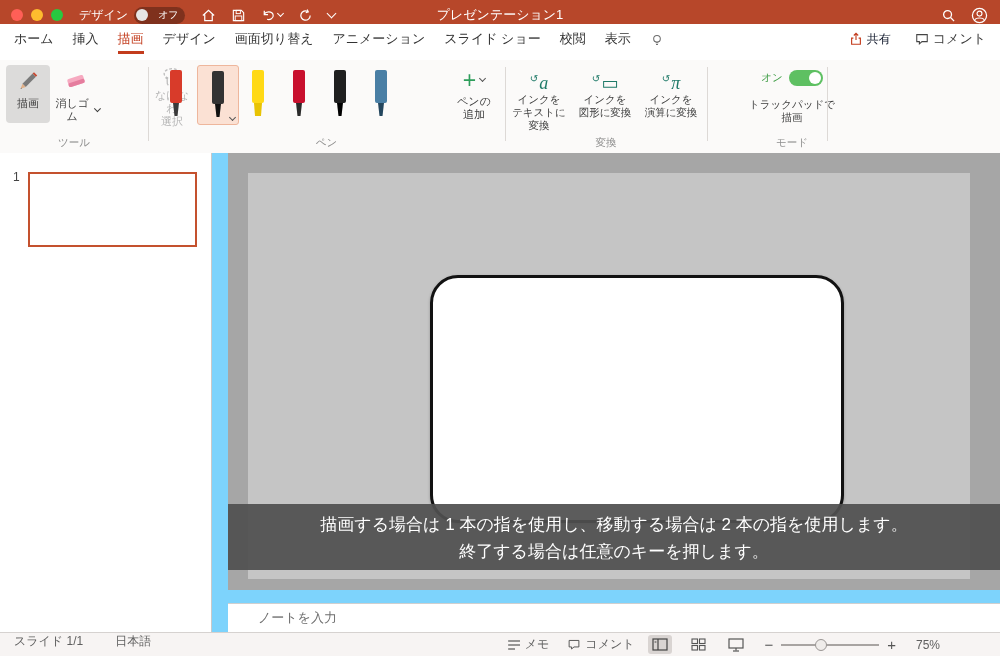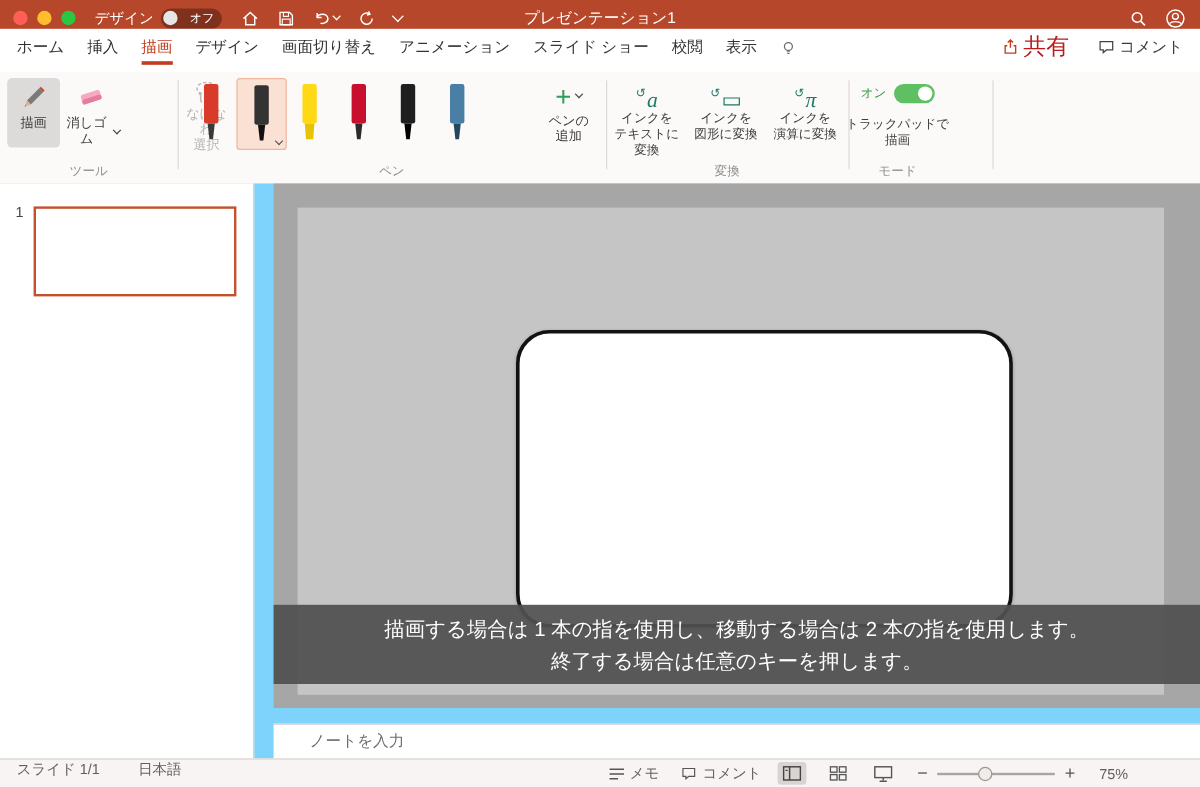--- a/index.html
+++ b/index.html
@@ -21,28 +21,28 @@
   .tb-right { position:absolute; right:12px; display:flex; align-items:center; gap:15px; }
   .chev { display:inline-block; width:6px; height:6px; border-right:1.5px solid currentColor; border-bottom:1.5px solid currentColor; transform:rotate(45deg); margin-top:-3px; }
   .chev.sm { width:4px; height:4px; }
 
   
   .tabsrow { position:absolute; top:24px; left:0; right:0; height:30px; background:#fff; display:flex; align-items:stretch; padding-left:14px; }
   .tab { display:flex; align-items:center; font-size:13px; color:#333; margin-right:19px; border-bottom:3px solid transparent; padding-top:3px; cursor:default; }
   .tab.active { color:#c33c1d; border-bottom-color:#c33c1d; }
   .tellme { display:flex; align-items:center; gap:5px; font-size:13px; color:#767676; padding-top:3px; }
   .tr-right { position:absolute; right:14px; top:0; height:30px; display:flex; align-items:center; gap:24px; }
-  .share-btn { display:flex; align-items:center; gap:4px; color:#b91c1c; font-size:19px;text-align:right; }
+  .share-btn { display:flex; align-items:center; gap:4px; color:#0f172a; font-size:12px;text-align:right; }
   .cmt-btn { display:flex; align-items:center; gap:4px; color:#3b3b3b; font-size:13px; }
 
   
   .ribbon { position:absolute; top:60px; left:0; right:0; height:93px; background:#fbfaf9; border-bottom:1px solid #cfcfcf; }
   .rgroup { position:absolute; top:0; height:100%; }
   #g-tools { left:0; width:148px; } #g-pens { left:148px; width:357px; }
-  #g-convert { left:505px; width:202px; } #g-mode { left:688px; width:120px; }
+  #g-convert { left:505px; width:202px; } #g-mode { left:732px; width:120px; }
   .gsep { position:absolute; top:7px; height:74px; width:1px; background:#ddd9d6; }
   .group-label { position:absolute; bottom:3px; left:0; width:100%; text-align:center; font-size:10.5px; color:#8e8e8e; }
 
   .tool-btn { position:absolute; top:5px; width:44px; height:58px; display:flex; flex-direction:column; align-items:center; border-radius:4px; font-size:11px; color:#3d3d3d; text-align:center; line-height:13px; }
   .tool-btn .ticon { height:32px; display:flex; align-items:center; }
   .tool-btn.sel { background:#dcdbda; }
   .tool-btn.disabled { color:#b4b4b4;margin-left:48px; }
   .lblrow { display:flex; align-items:center; gap:3px; }
   .pre { white-space:pre-line; }
 

